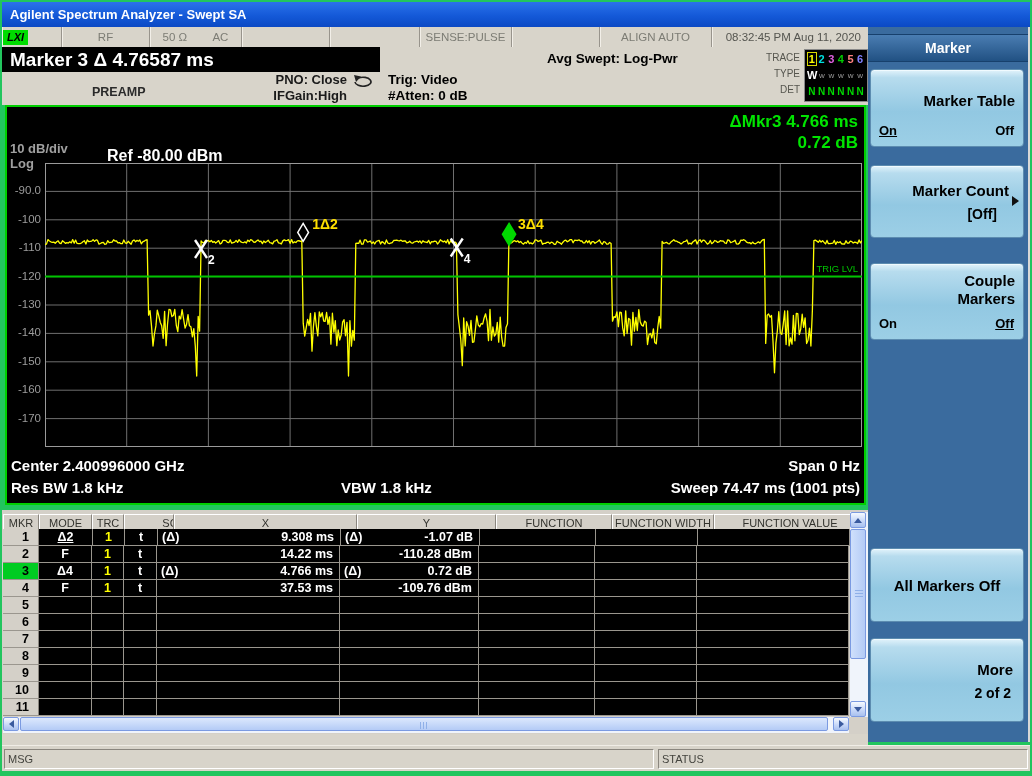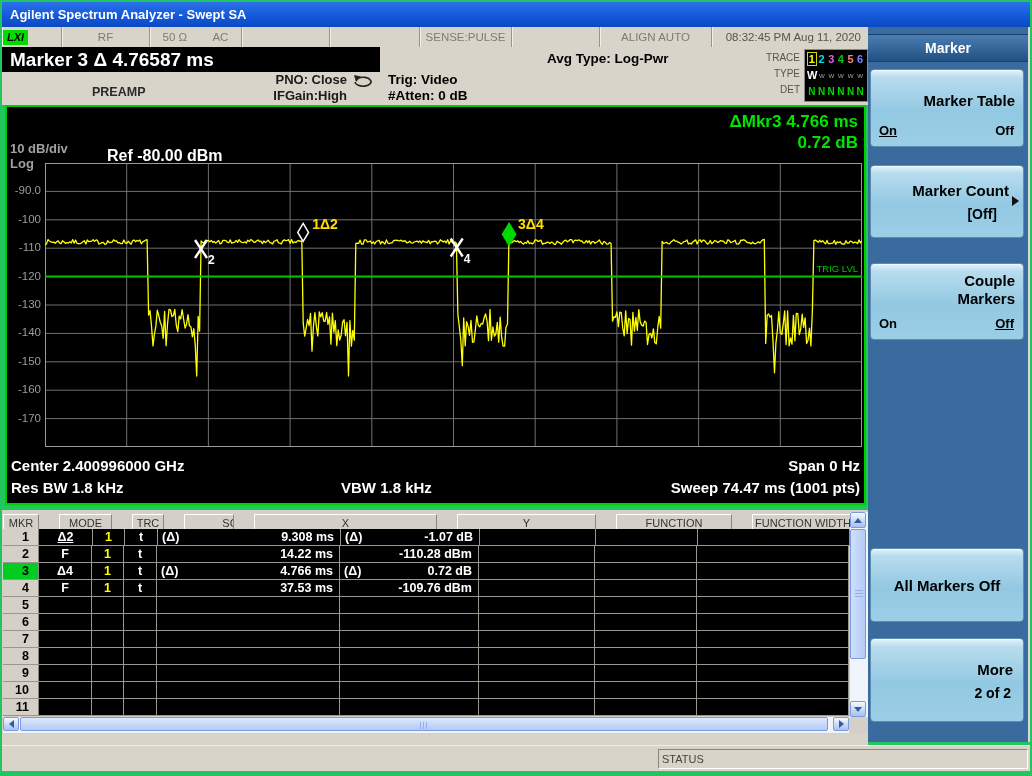--- a/index.html
+++ b/index.html
@@ -49,21 +49,21 @@
   .ytick{position:absolute;left:0;width:34px;text-align:right;color:#9c9c9c;font-size:11.5px;}
   .annot1{position:absolute;left:4px;right:4px;top:350px;color:#fff;font-weight:bold;font-size:15px;}
   .annot2{position:absolute;left:4px;right:4px;top:372px;color:#fff;font-weight:bold;font-size:15px;}
   .a-left{position:absolute;left:0;}
   .a-mid{position:absolute;left:330px;}
   .a-right{position:absolute;right:0;}
   .gl{stroke:#6f6f6f;stroke-width:1;}
   .gb{fill:none;stroke:#9a9a9a;stroke-width:1;}
   
   .mtable{position:absolute;left:2px;top:510px;width:866px;height:224px;background:#d4d0c8;}
-  .mt-header{position:absolute;left:1px;top:4px;display:flex;gap:20px;}
+  .mt-header{position:absolute;left:1px;top:4px;display:flex;}
   .mt-hcell{height:17px;background:#d4d0c8;border:1px solid #fff;border-right-color:#8a867e;border-bottom-color:#8a867e;
     color:#33332e;font-size:11px;display:flex;align-items:center;justify-content:center;overflow:hidden;white-space:nowrap;}
   .mt-rows{position:absolute;left:1px;top:19px;}
   .mt-row{display:flex;}
   .mt-cell{height:17px;background:#000;border-right:1px solid #9a968e;border-bottom:1px solid #9a968e;
     color:#fff;font-weight:bold;font-size:12.5px;display:flex;align-items:center;white-space:nowrap;overflow:hidden;}
   .mt-cell.center{justify-content:center;}
   .mt-cell.valcell{justify-content:space-between;padding:0 6px 0 4px;}
   .mkrcell{background:#d4d0c8;color:#000;justify-content:flex-end;padding-right:9px;border-right:1px solid #8a867e;}
   .mkrcell.selrow{background:#00cc22;}
@@ -147,21 +147,21 @@
     </div>
     <span class="preamp">PREAMP</span>
     <span class="pno">PNO: Close</span>
     <svg class="pnoicon" width="22" height="14">
       <path d="M4 8 a8 4.5 0 1 0 3.5 -4" fill="none" stroke="#222" stroke-width="1.6"></path>
       <path d="M3 1 L10 2.5 L5 8 Z" fill="#222"></path>
     </svg>
     <span class="ifgain">IFGain:High</span>
     <span class="trig">Trig: Video</span>
     <span class="atten">#Atten: 0 dB</span>
-    <span class="avg">Avg Type: Log-Pwr</span>
+    <span class="avg">Avg Swept: Log-Pwr</span>
     <div class="traceblock">
       <span class="tb-label" style="top:3px">TRACE</span>
       <span class="tb-label" style="top:19px">TYPE</span>
       <span class="tb-label" style="top:35px">DET</span>
       <div class="tb-box">
         <div class="tb-row">
             <span class="tnum sel" style="color: rgb(255, 255, 0);">1</span>
             <span class="tnum" style="color: rgb(0, 224, 224);">2</span>
             <span class="tnum" style="color: rgb(224, 96, 224);">3</span>
             <span class="tnum" style="color: rgb(0, 204, 0);">4</span>
@@ -517,18 +517,21 @@
       <span class="sk-center" style="top:28px">All Markers Off</span>
     </div>
 
     <div class="sk-btn" style="top:611px;height:84px">
       <span class="sk-label" style="top:22px;right:10px">More</span>
       <span class="sk-sub" style="top:46px;right:12px">2 of 2</span>
     </div>
   </div>
 
   <div class="footer">
+    <div class="fpanel" style="left:2px;width:650px">
+      <span>MSG</span>
+    </div>
     <div class="fpanel" style="left:656px;width:370px">
       <span>STATUS</span>
     </div>
   </div>
 
 </div>
 
 </body></html>

